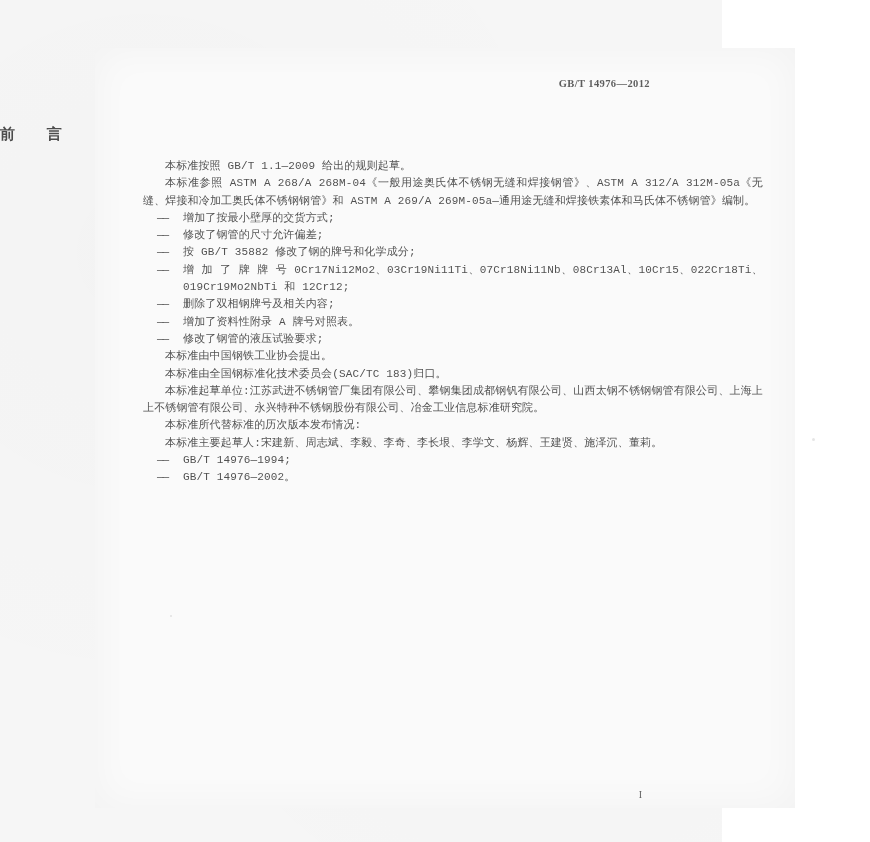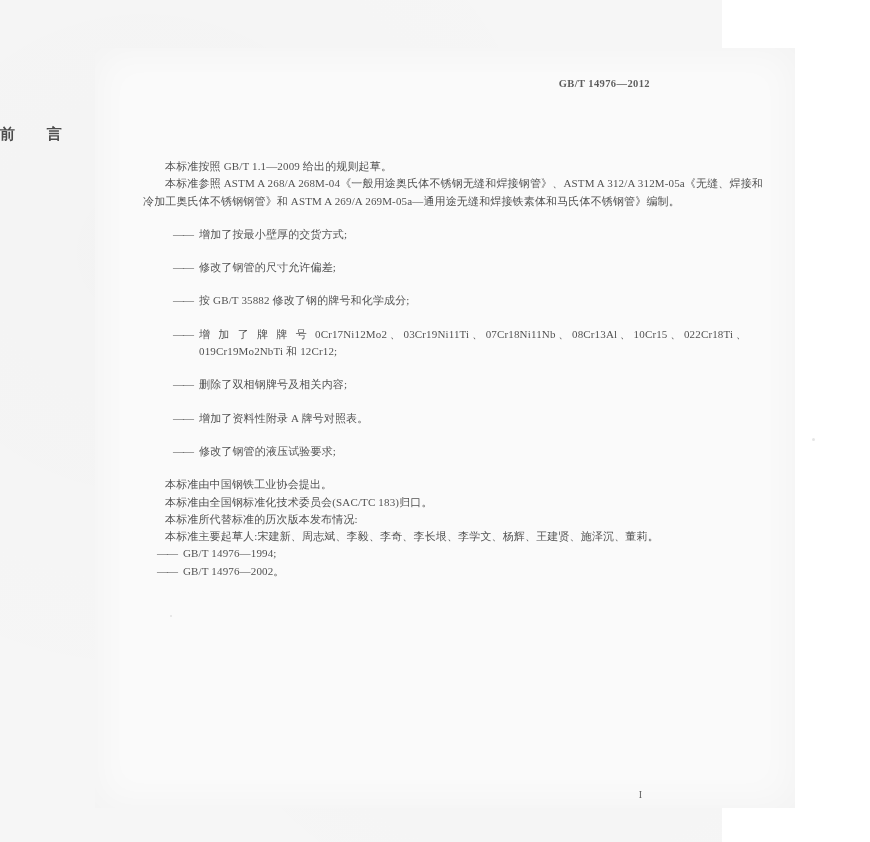--- a/index.html
+++ b/index.html
@@ -56,28 +56,29 @@
   .body-text {
     position: absolute;
     left: 143px;
     top: 158px;
     width: 620px;
     font-size: 11px;
     line-height: 17.3px;
     color: #353535;
     opacity: 0.86;
     text-align: justify;
+    font-family: Liberation Mono, monospace;
   }
   .p {
     margin: 0;
     text-indent: 22px;
     letter-spacing: 0.15px;
   }
   .dash-item {
-    margin: 16px;
+    margin: 0;
     padding-left: 40px;
     letter-spacing: 0.15px;
     position: relative;
   }
   .dash-item::before {
     content: "——";
     position: absolute;
     left: 14px;
     letter-spacing: -1px;
   }
@@ -130,20 +131,21 @@
     <p class="dash-item">增加了按最小壁厚的交货方式;</p>
     <p class="dash-item">修改了钢管的尺寸允许偏差;</p>
     <p class="dash-item">按 GB/T 35882 修改了钢的牌号和化学成分;</p>
     <p class="dash-item">增 加 了 牌 牌 号 0Cr17Ni12Mo2、03Cr19Ni11Ti、07Cr18Ni11Nb、08Cr13Al、10Cr15、022Cr18Ti、019Cr19Mo2NbTi 和 12Cr12;</p>
     <p class="dash-item">删除了双相钢牌号及相关内容;</p>
     <p class="dash-item">增加了资料性附录 A 牌号对照表。</p>
     <p class="dash-item">修改了钢管的液压试验要求;</p>
 
     <p class="p">本标准由中国钢铁工业协会提出。</p>
     <p class="p">本标准由全国钢标准化技术委员会(SAC/TC 183)归口。</p>
+    <p class="p">本标准起草单位:江苏武进不锈钢管厂集团有限公司、攀钢集团成都钢钒有限公司、山西太钢不锈钢钢管有限公司、上海上上不锈钢管有限公司、永兴特种不锈钢股份有限公司、冶金工业信息标准研究院。</p>
     <p class="p">本标准所代替标准的历次版本发布情况:</p>
     <p class="p">本标准主要起草人:宋建新、周志斌、李毅、李奇、李长垠、李学文、杨辉、王建贤、施泽沉、董莉。</p>
 
     <p class="ref-item">GB/T 14976—1994;</p>
     <p class="ref-item">GB/T 14976—2002。</p>
   </div>
 
   <div class="page-num blur">I</div>
 </div>
 

